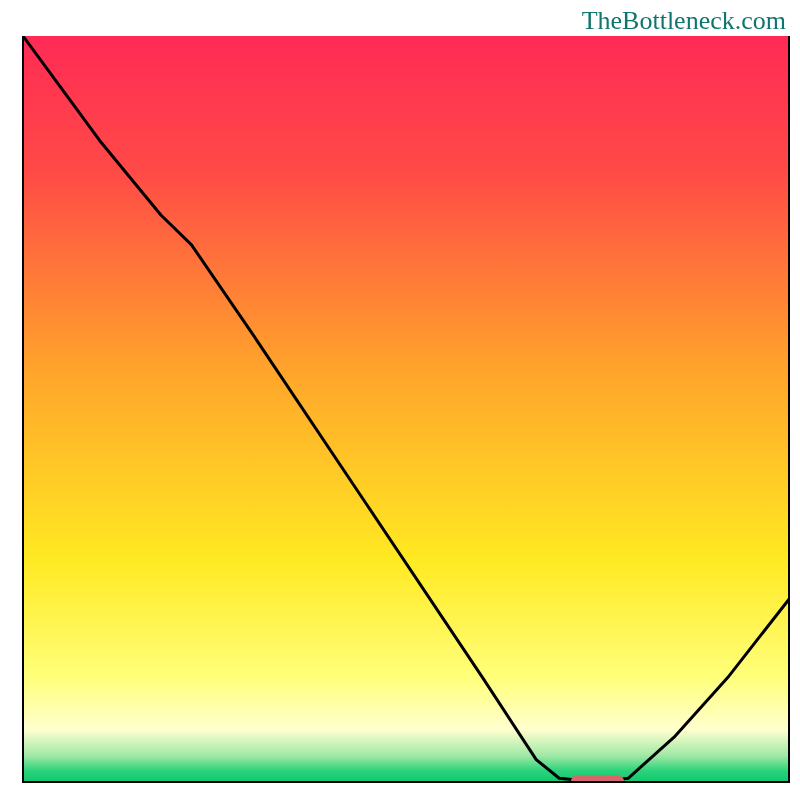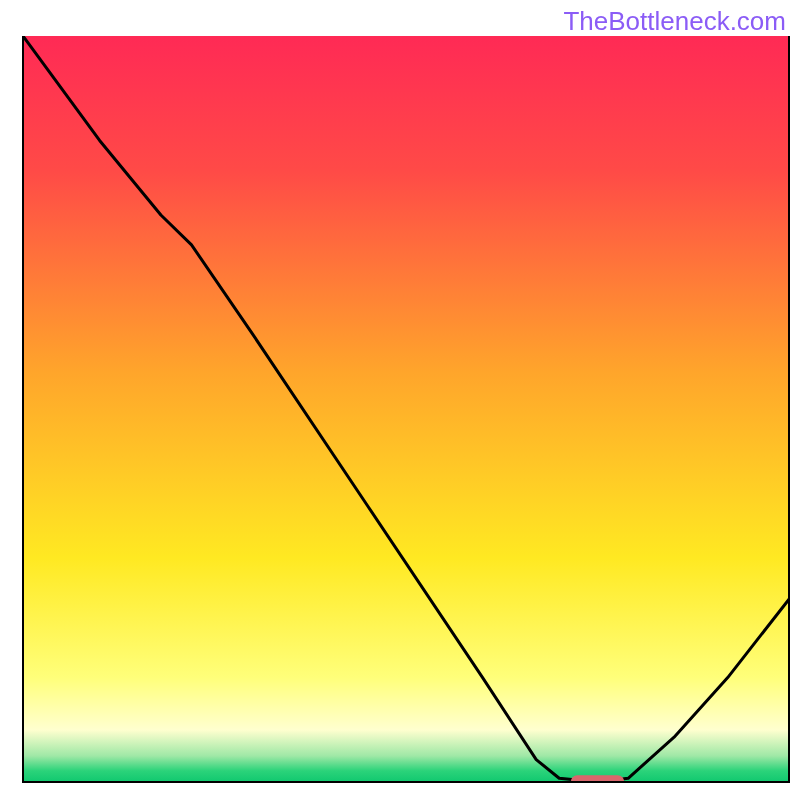--- a/index.html
+++ b/index.html
@@ -12,24 +12,24 @@
   }
   .chart-container {
     position: relative;
     width: 800px;
     height: 800px;
   }
   .watermark {
     position: absolute;
     top: 6px;
     right: 14px;
-    color: #8b5cf6;
+    color: #0f766e;
     font-size: 26px;
     font-weight: 400;
-    font-family: Liberation Sans, sans-serif;
+    font-family: Liberation Serif, serif;
     z-index: 10;
   }
   svg.plot {
     position: absolute;
     left: 0;
     top: 0;
     width: 800px;
     height: 800px;
   }
 </style>

